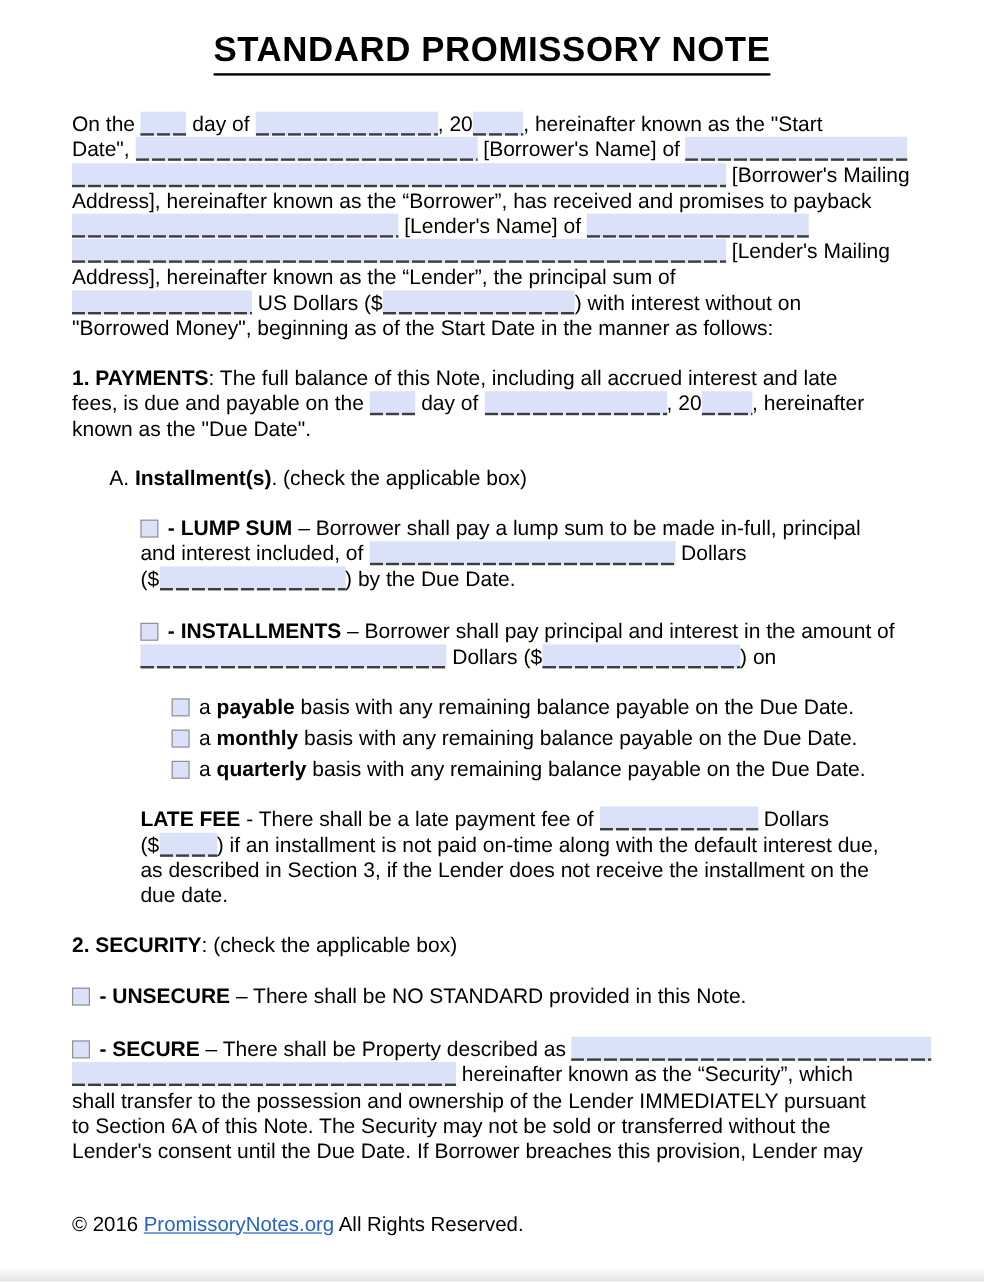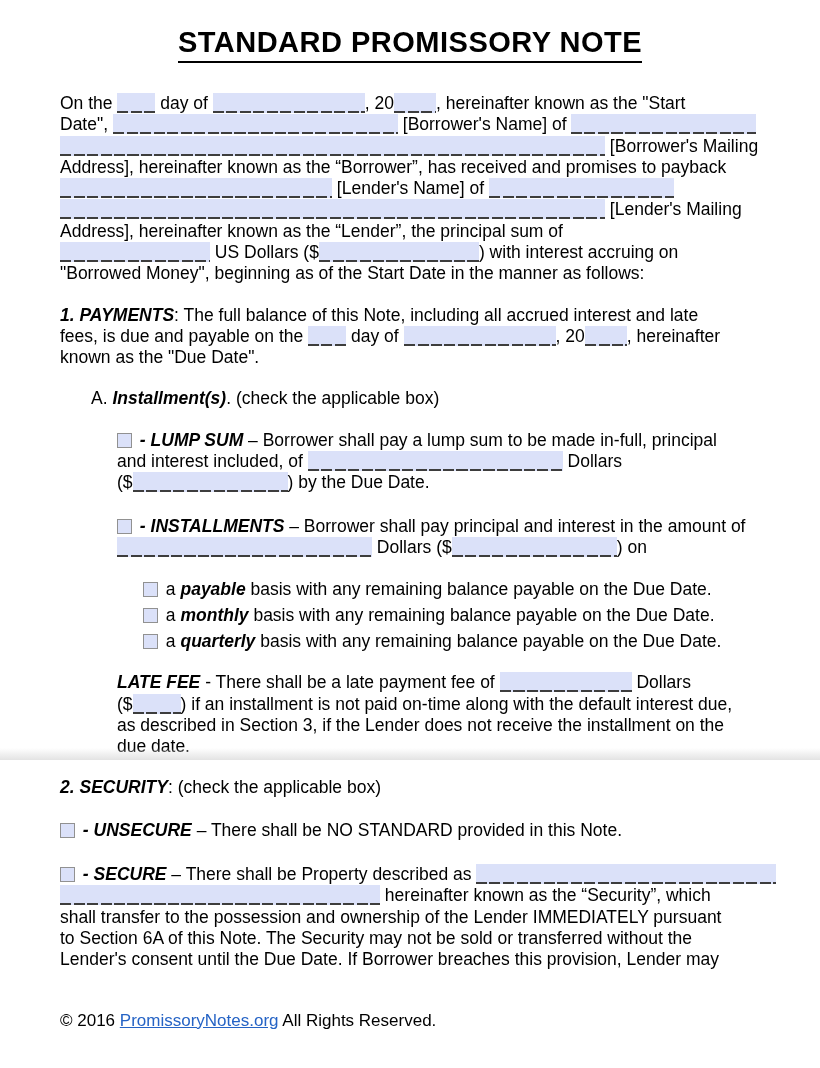--- a/index.html
+++ b/index.html
@@ -6,37 +6,37 @@
   body {
     width: 820px; height: 1068px;
     background: #ffffff;
     font-family: "Liberation Sans", sans-serif;
     color: #000000;
     overflow: hidden;
     position: relative;
   }
   .page {
     box-sizing: border-box;
-    width: 820px; height: 760px;
+    width: 820px; height: 1068px;
     padding: 26px 60px 0 60px;
     position: relative;
   }
   .doc-title-wrap { text-align: center; }
   .doc-title {
     display: inline-block;
     font-size: 29px; font-weight: bold;
     line-height: 32px;
     letter-spacing: 0.5px;
     border-bottom: 2.5px solid #000;
     padding-bottom: 3px;
   }
   .block { font-size: 17.5px; line-height: 21.3px; }
   .line { white-space: pre; }
   .t { white-space: pre; }
-  .b { font-weight: bold; font-style: italic; }
+  .b { font-weight: bold; }
   .indent-0 { padding-left: 0; }
   .indent-1 { padding-left: 31px; }
   .indent-2 { padding-left: 57px; }
   .indent-3 { padding-left: 83px; }
   .blank {
     display: inline-block;
     height: 20px;
     vertical-align: -4px;
     background-color: var(--field-bg, #dbe1f9);
     background-image: repeating-linear-gradient(to right, #3d3d3d 0 11px, rgba(0,0,0,0) 11px 13.5px);
@@ -90,21 +90,21 @@
 
   <div data-name="document-body">
       <div class="block indent-0" data-name="intro-paragraph">
         <div class="line" data-name="line"><span class="t" data-name="text-run">On the </span><span class="blank" data-name="start-day-field" style="width: 38px;"></span><span class="t" data-name="text-run"> day of </span><span class="blank" data-name="start-month-field" style="width: 152px;"></span><span class="t" data-name="text-run">, 20</span><span class="blank" data-name="start-year-field" style="width: 42px;"></span><span class="t" data-name="text-run">, hereinafter known as the "Start</span></div>
         <div class="line" data-name="line"><span class="t" data-name="text-run">Date", </span><span class="blank" data-name="borrower-name-field" style="width: 285px;"></span><span class="t" data-name="text-run"> [Borrower's Name] of </span><span class="blank" data-name="borrower-address-field-1" style="width: 185px;"></span></div>
         <div class="line" data-name="line"><span class="blank" data-name="borrower-address-field-2" style="width: 545px;"></span><span class="t" data-name="text-run"> [Borrower's Mailing</span></div>
         <div class="line" data-name="line"><span class="t" data-name="text-run">Address], hereinafter known as the “Borrower”, has received and promises to payback</span></div>
         <div class="line" data-name="line"><span class="blank" data-name="lender-name-field" style="width: 272px;"></span><span class="t" data-name="text-run"> [Lender's Name] of </span><span class="blank" data-name="lender-address-field-1" style="width: 185px;"></span></div>
         <div class="line" data-name="line"><span class="blank" data-name="lender-address-field-2" style="width: 545px;"></span><span class="t" data-name="text-run"> [Lender's Mailing</span></div>
         <div class="line" data-name="line"><span class="t" data-name="text-run">Address], hereinafter known as the “Lender”, the principal sum of</span></div>
-        <div class="line" data-name="line"><span class="blank" data-name="principal-sum-words-field" style="width: 150px;"></span><span class="t" data-name="text-run"> US Dollars ($</span><span class="blank" data-name="principal-sum-number-field" style="width: 160px;"></span><span class="t" data-name="text-run">) with interest accruing on</span></div>
+        <div class="line" data-name="line"><span class="blank" data-name="principal-sum-words-field" style="width: 150px;"></span><span class="t" data-name="text-run"> US Dollars ($</span><span class="blank" data-name="principal-sum-number-field" style="width: 160px;"></span><span class="t" data-name="text-run">) with interest without on</span></div>
         <div class="line" data-name="line"><span class="t" data-name="text-run">"Borrowed Money", beginning as of the Start Date in the manner as follows:</span></div>
       </div>
       <div class="block indent-0" data-name="payments-section">
         <div class="line" data-name="line"><span class="t b" data-name="text-run">1. PAYMENTS</span><span class="t" data-name="text-run">: The full balance of this Note, including all accrued interest and late</span></div>
         <div class="line" data-name="line"><span class="t" data-name="text-run">fees, is due and payable on the </span><span class="blank" data-name="due-day-field" style="width: 38px;"></span><span class="t" data-name="text-run"> day of </span><span class="blank" data-name="due-month-field" style="width: 152px;"></span><span class="t" data-name="text-run">, 20</span><span class="blank" data-name="due-year-field" style="width: 42px;"></span><span class="t" data-name="text-run">, hereinafter</span></div>
         <div class="line" data-name="line"><span class="t" data-name="text-run">known as the "Due Date".</span></div>
       </div>
       <div class="block indent-1" data-name="installments-label">
         <div class="line" data-name="line"><span class="t" data-name="text-run">A. </span><span class="t b" data-name="text-run">Installment(s)</span><span class="t" data-name="text-run">. (check the applicable box)</span></div>
       </div>

